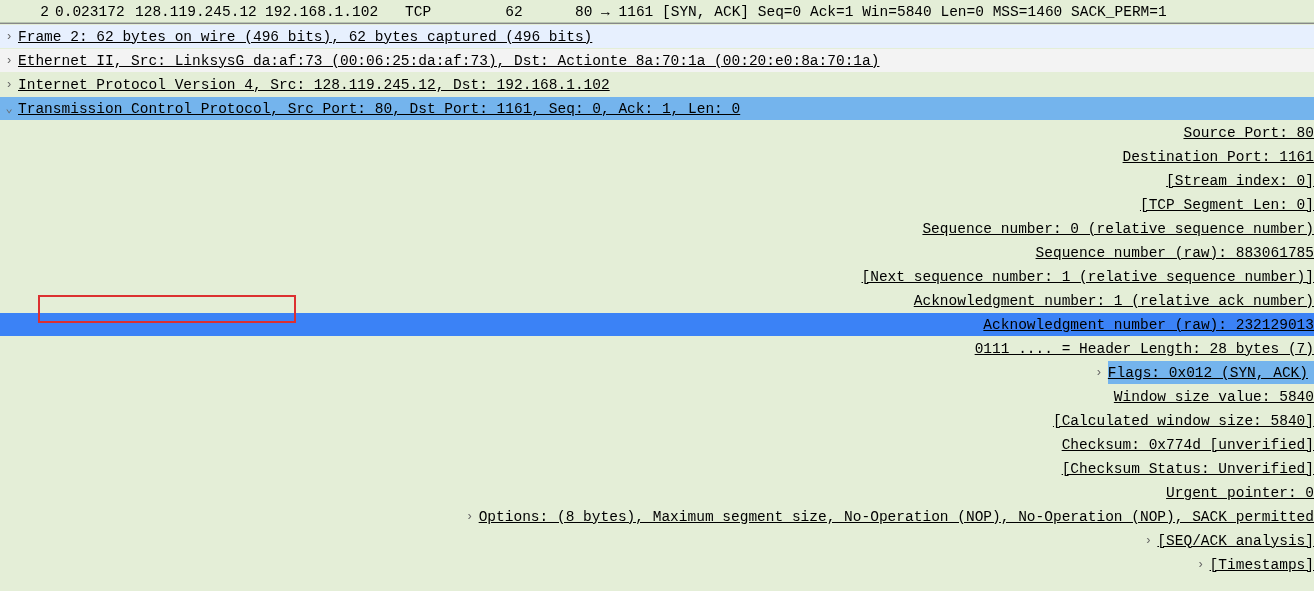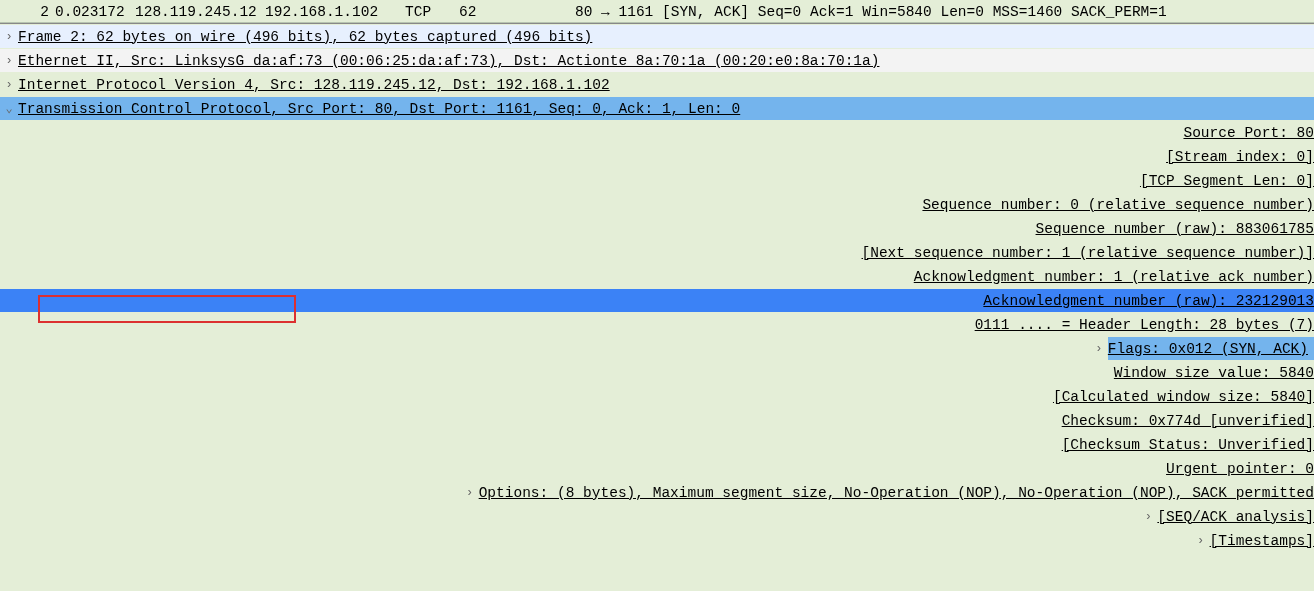--- a/index.html
+++ b/index.html
@@ -59,21 +59,21 @@
     top: 295px;
     width: 258px;
     height: 28px;
     z-index: 10;
   }
   .col-no    { display:inline-block; width: 45px; text-align:right; }
   .col-time  { display:inline-block; width: 80px; padding-left:6px;}
   .col-src   { display:inline-block; width: 130px; padding-left:6px;}
   .col-dst   { display:inline-block; width: 140px; padding-left:6px;}
   .col-proto { display:inline-block; width: 60px;  padding-left:6px;}
-  .col-len   { display:inline-block; width: 110px; text-align:left;}
+  .col-len   { display:inline-block; width: 110px; text-align:center;}
   .col-info  { display:inline-block; padding-left:6px;}
 </style>
 </head>
 <body>
 
 <div class="packet-row">
   <span class="col-no">2</span>
   <span class="col-time">0.023172</span>
   <span class="col-src">128.119.245.12</span>
   <span class="col-dst">192.168.1.102</span>
@@ -100,20 +100,24 @@
   </div>
 
   <div class="row lvl0 sel-blue">
     <span class="expander">⌄</span>
     <span class="label">Transmission Control Protocol, Src Port: 80, Dst Port: 1161, Seq: 0, Ack: 1, Len: 0</span>
   </div>
 
   <div class="row lvl1 bg-green">
     <span class="expander empty">·</span>
     <span class="label">Source Port: 80</span>
+  </div>
+  <div class="row lvl1 bg-green">
+    <span class="expander empty">·</span>
+    <span class="label">Destination Port: 1161</span>
   </div>
   <div class="row lvl1 bg-green">
     <span class="expander empty">·</span>
     <span class="label">[Stream index: 0]</span>
   </div>
   <div class="row lvl1 bg-green">
     <span class="expander empty">·</span>
     <span class="label">[TCP Segment Len: 0]</span>
   </div>
   <div class="row lvl1 bg-green">

